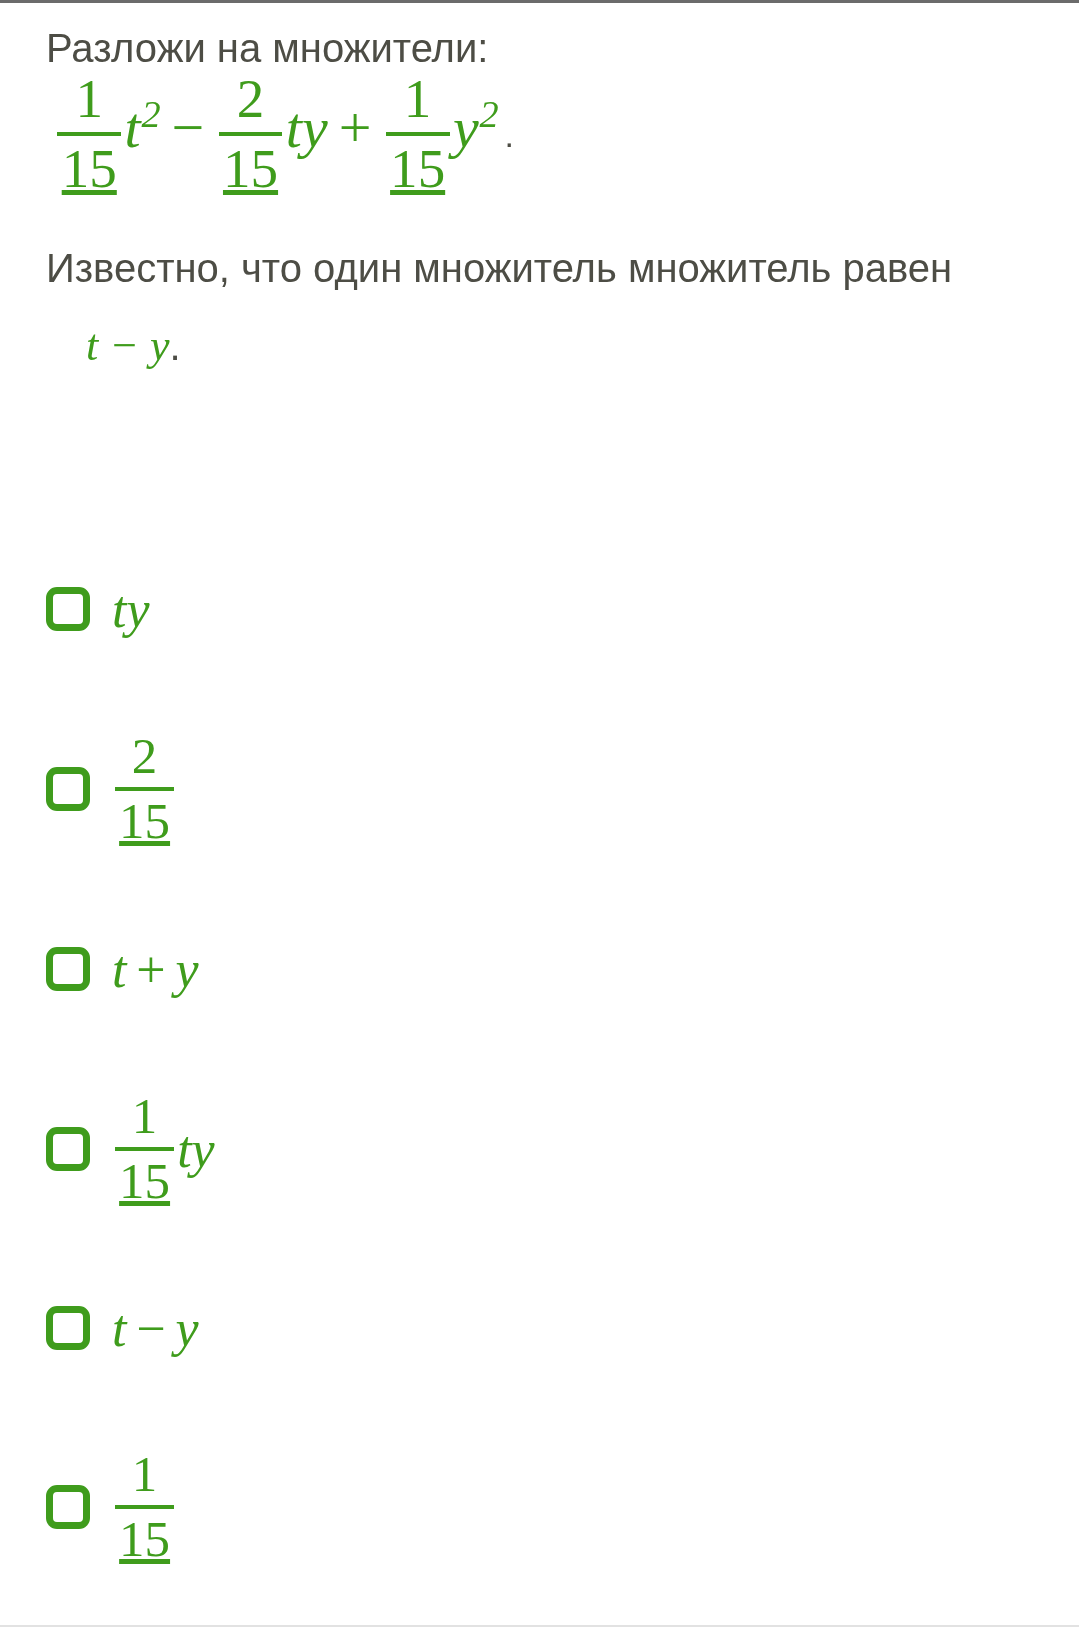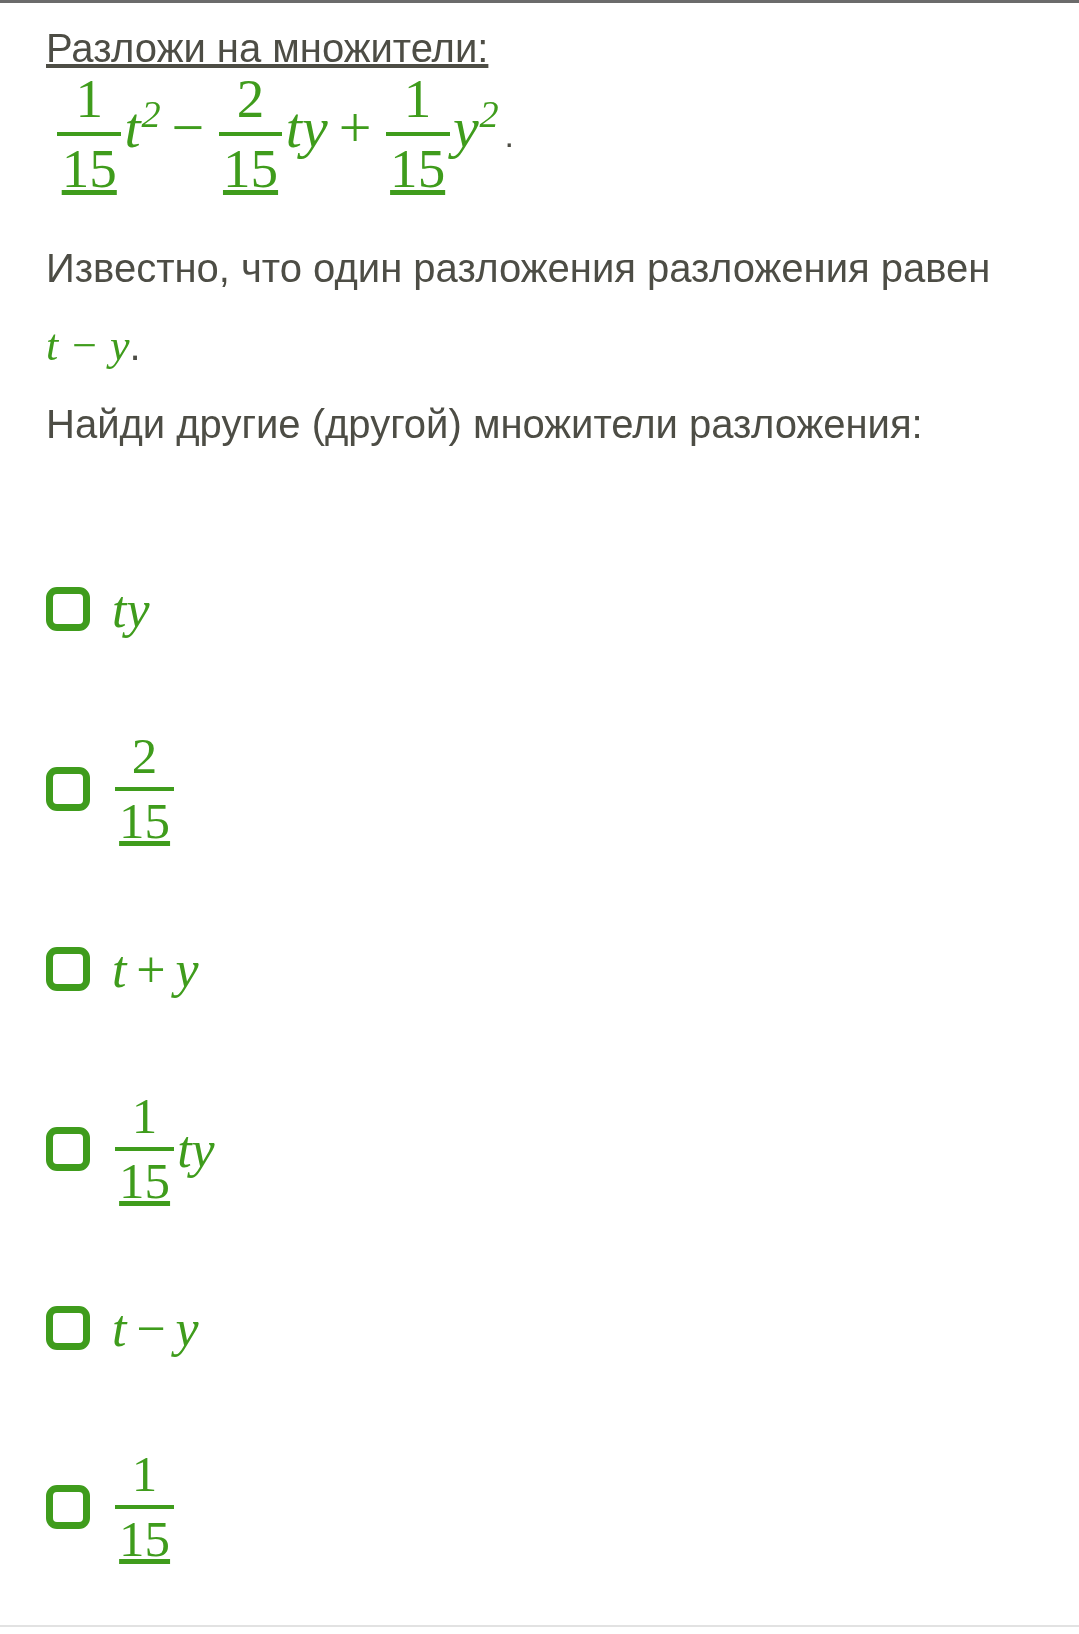--- a/index.html
+++ b/index.html
@@ -43,20 +43,21 @@
     line-height: 78px;
     letter-spacing: 0px;
   }
 
   
   .math {
     color: #3f9c1c;
     font-family: "Liberation Serif", "DejaVu Serif", serif;
     font-style: italic;
     white-space: nowrap;
+    margin-left: 40px;
   }
   .mnum {           
     font-style: normal;
   }
   .mop {            
     font-style: normal;
     padding: 0 0.19em;
   }
   .sup {
     font-style: italic;
@@ -95,21 +96,20 @@
   
   #question-block {
     position: absolute;
     top: 6px;
     left: 46px;
     width: 990px;
   }
   #q-line-1 {
     display: block;
     height: 60px;
-    text-decoration: underline;
   }
   #main-expression {
     display: block;
     height: 150px;
     font-size: 58px;
     margin-top: 2px;
     margin-left: 8px;
   }
   #main-expression .frac { font-size: 0.95em; }
   #expr-period {
@@ -181,24 +181,23 @@
         <span class="bar"></span>
         <span class="den mnum">15</span>
       </span><span>ty</span><span class="mop">+</span><span class="frac">
         <span class="num mnum">1</span>
         <span class="bar"></span>
         <span class="den mnum">15</span>
       </span><span>y</span><span class="sup">2</span><span id="expr-period">.</span>
     </div>
 
     <div id="q-line-2" class="prose">
-      <span>Известно, что один разложения разложения равен </span><span class="math">t − y</span><span>.</span>
-    </div>
-
-    <div id="q-line-3" class="prose">Найди другие (другой) множители разложения:</div>
+      <span>Известно, что один множитель множитель равен </span><span class="math">t − y</span><span>.</span>
+    </div>
+
 
   </div>
 
   <div id="options">
 
     <div class="option-row">
       <div class="checkbox"></div>
       <div class="option-label math">ty</div>
     </div>
 

